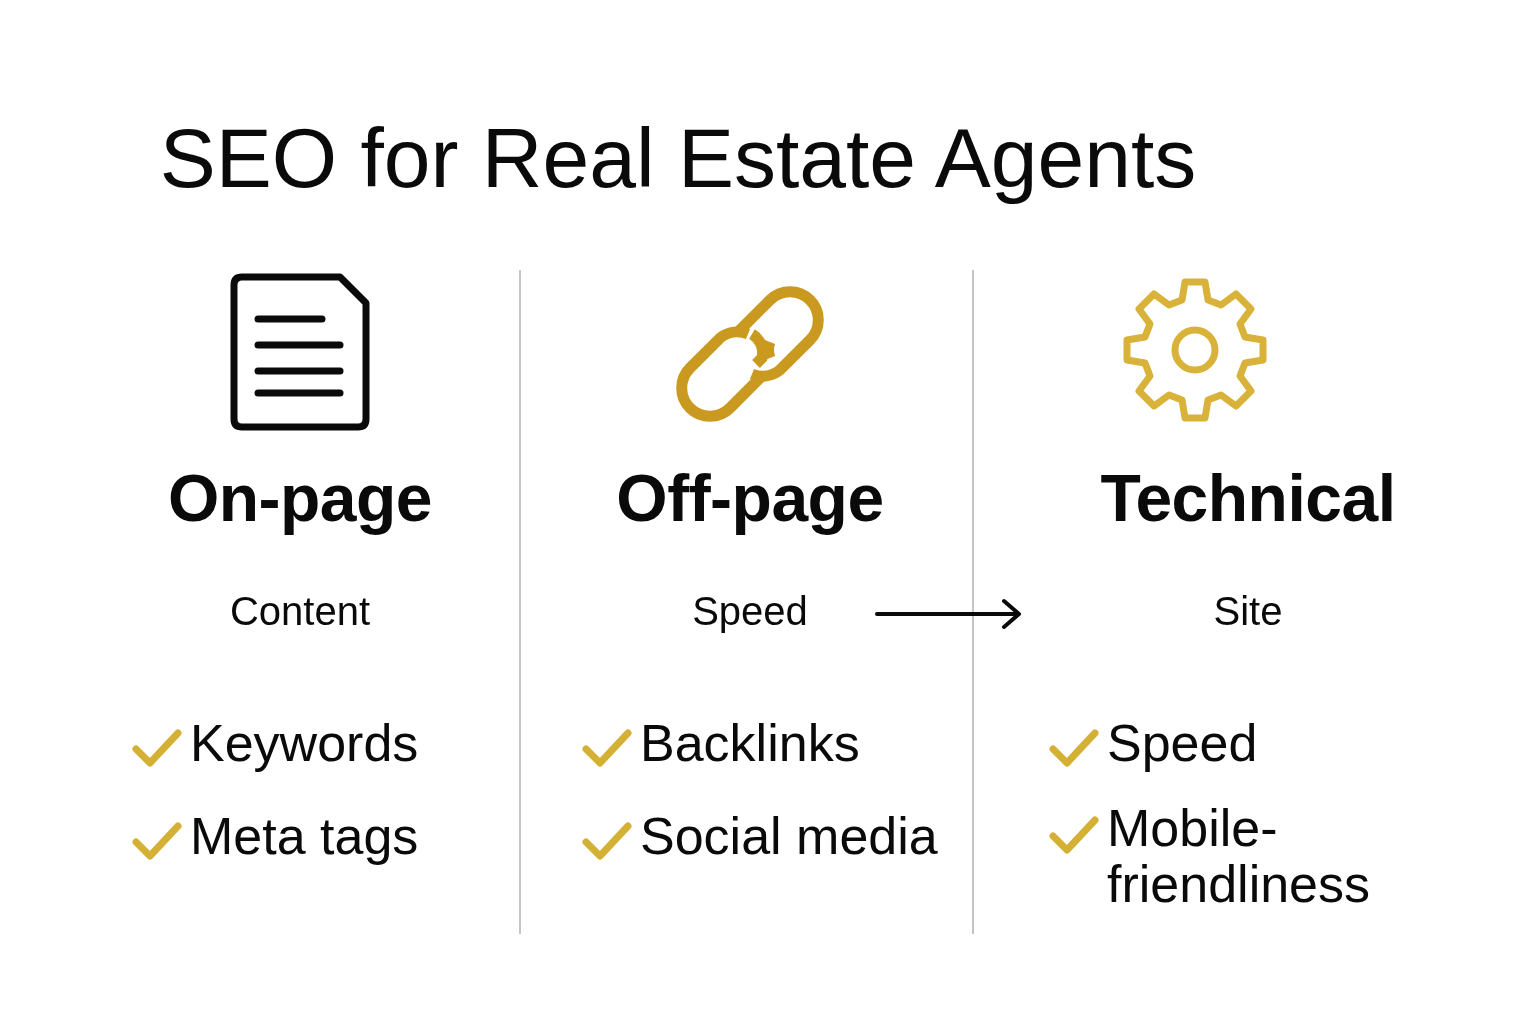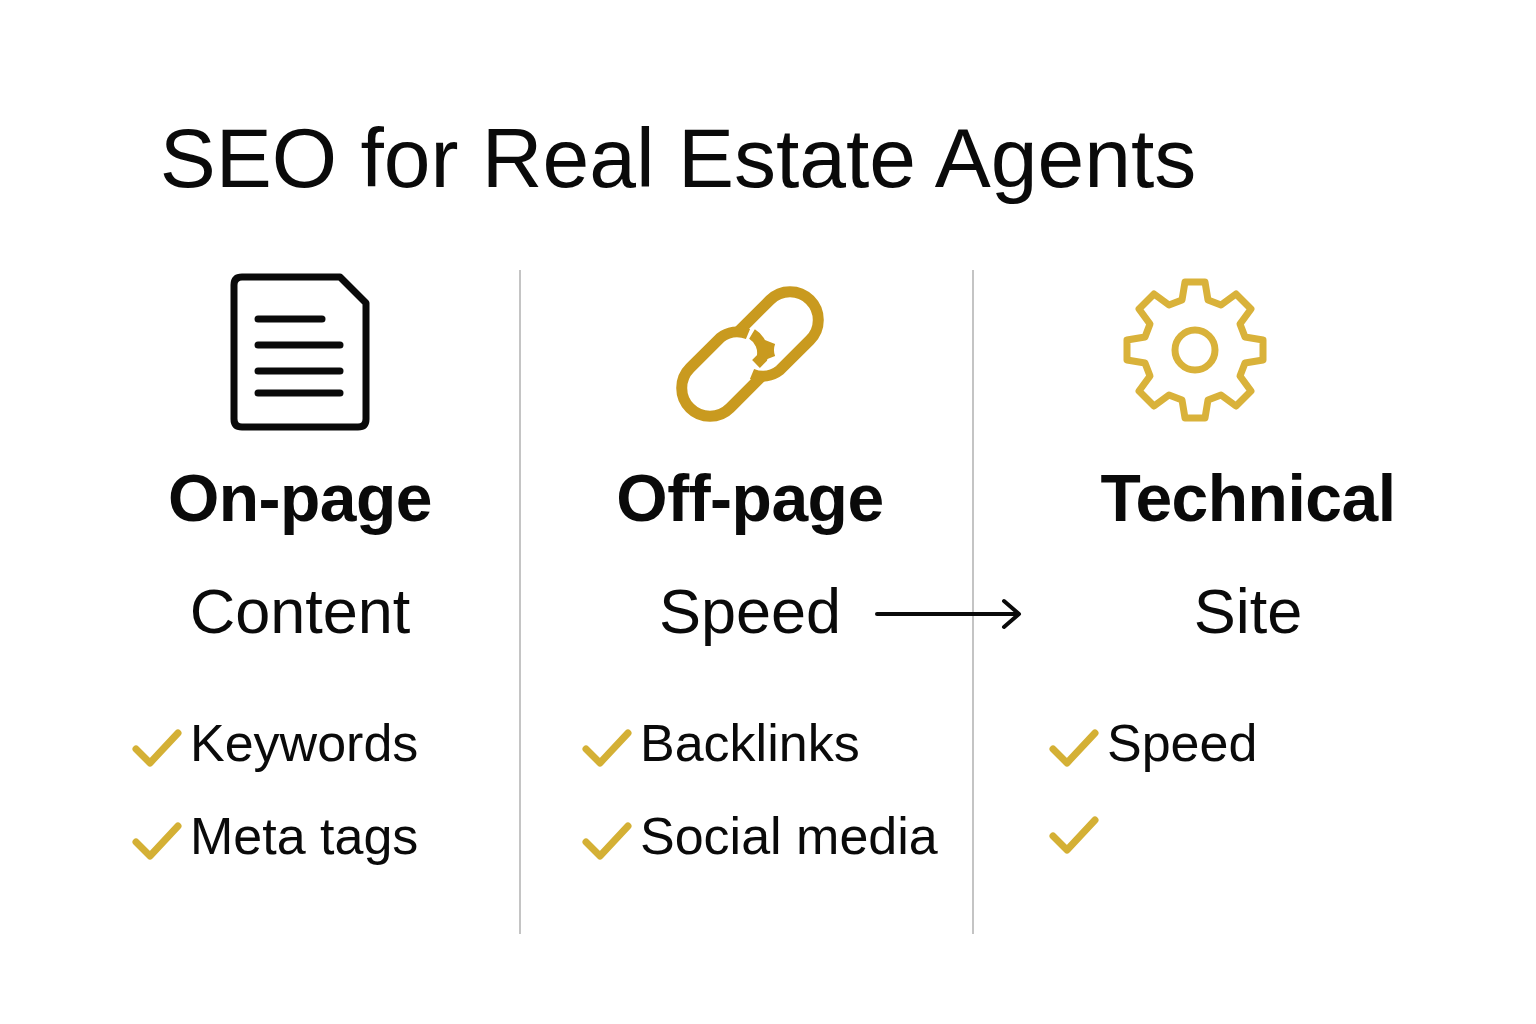--- a/index.html
+++ b/index.html
@@ -50,21 +50,21 @@
       font-size: 66px;
       font-weight: 700;
       line-height: 80px;
       letter-spacing: -0.5px;
     }
     .sub {
       position: absolute;
       top: 578px;
       width: 100%;
       text-align: center;
-      font-size: 63px;
+      font-size: 40px;
       font-weight: 400;
       line-height: 66px;
     }
     .item {
       position: absolute;
       display: flex;
       align-items: flex-start;
     }
     .item .check {
       width: 56px;
@@ -160,20 +160,22 @@
     <div class="item" style="left:72px; top:715px;">
       <svg class="check" viewBox="0 0 56 48">
         <polyline points="6,24 20,38 48,8" fill="none" stroke="#D4B035" stroke-width="7" stroke-linecap="round" stroke-linejoin="round"></polyline>
       </svg>
       <span class="label">Speed</span>
     </div>
     <div class="item" style="left:72px; top:800px;">
       <svg class="check" viewBox="0 0 56 48" style="margin-top:12px;">
         <polyline points="6,24 20,38 48,8" fill="none" stroke="#D4B035" stroke-width="7" stroke-linecap="round" stroke-linejoin="round"></polyline>
       </svg>
+      <span class="label">Mobile-
+friendliness</span>
     </div>
   </div>
 
   <svg class="arrow" viewBox="0 0 152 32">
     <line x1="3" y1="16" x2="144" y2="16" stroke="#0a0a0a" stroke-width="4" stroke-linecap="round"></line>
     <polyline points="130,3 145,16 130,29" fill="none" stroke="#0a0a0a" stroke-width="4" stroke-linecap="round" stroke-linejoin="round"></polyline>
   </svg>
 
 </div>
 

